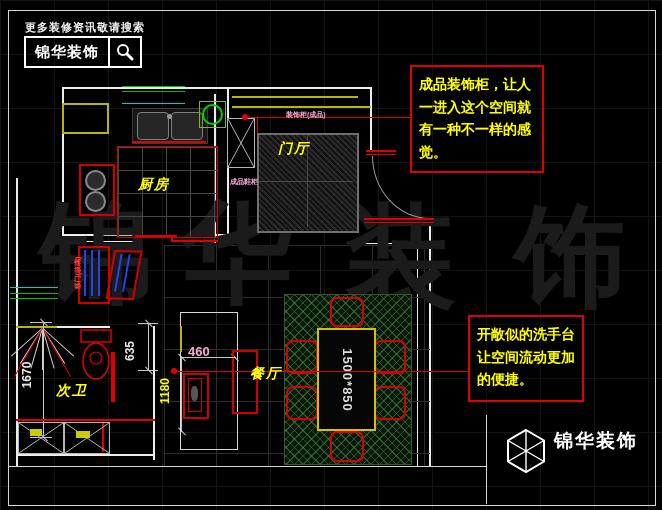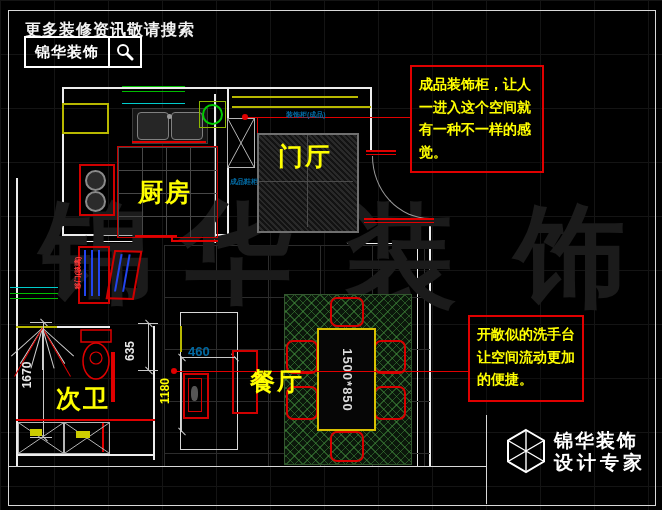--- a/index.html
+++ b/index.html
@@ -6,22 +6,22 @@
   #canvas{position:relative;width:662px;height:510px;background:#000;overflow:hidden;
           font-family:"Liberation Sans","DejaVu Sans",sans-serif;}
   .abs{position:absolute;}
   .wall{position:absolute;background:#ededed;}
   .rline{position:absolute;background:#e00000;}
   .yline{position:absolute;background:#b8b800;}
   .gline{position:absolute;background:#00bb00;}
   .cline{position:absolute;background:#00cccc;}
   .dline{position:absolute;background:#c8c8c8;}
   .tick{position:absolute;width:10px;height:1px;background:#cccccc;transform:rotate(45deg);}
-  .ylabel{position:absolute;color:#ffff00;font-weight:bold;letter-spacing:2px;font-size:25px;z-index:6;}
-  .smtag{position:absolute;color:#0369a1;font-weight:bold;font-size:7px;z-index:6;white-space:nowrap;}
+  .ylabel{position:absolute;color:#ffff00;font-weight:bold;letter-spacing:2px;font-size:14px;z-index:6;font-style:italic;}
+  .smtag{position:absolute;color:#f9a8d4;font-weight:bold;font-size:7px;z-index:6;white-space:nowrap;}
   .vdim{position:absolute;color:#e8e8e8;font-size:12px;font-weight:bold;transform:rotate(-90deg);transform-origin:center;white-space:nowrap;z-index:6;}
   .vdimy{color:#ffff00;}
   .note{position:absolute;border:2px solid #e00000;color:#ffff00;font-weight:bold;
         font-size:14px;line-height:1.62;padding:6px 7px;z-index:8;background:rgba(0,0,0,.25);}
   .grid-global{position:absolute;left:0;top:0;width:662px;height:510px;z-index:0;
         background-image:linear-gradient(#141414 1px,transparent 1px),linear-gradient(90deg,#141414 1px,transparent 1px);
         background-size:54px 54px;}
   .grid-dining{position:absolute;left:164px;top:245px;width:266px;height:221px;z-index:1;
         background-image:linear-gradient(#2c2c2c 1px,transparent 1px),linear-gradient(90deg,#2c2c2c 1px,transparent 1px);
         background-size:52px 52px;}
@@ -38,21 +38,21 @@
                          repeating-linear-gradient(135deg,rgba(70,150,65,.5) 0 1px,transparent 1px 6px);}
   .chair{position:absolute;border:2px solid #d80000;border-radius:7px;z-index:4;}
   .table{position:absolute;left:317px;top:328px;width:55px;height:99px;background:#060606;
         border:2px solid #d8c000;z-index:5;}
   .table-label{position:absolute;left:50%;top:50%;transform:translate(-50%,-50%) rotate(90deg);
         color:#dddddd;font-size:13px;font-weight:bold;letter-spacing:1px;white-space:nowrap;}
   .spray{position:absolute;left:42px;top:328px;width:1px;height:42px;background:#cfcfcf;transform-origin:top center;z-index:3;}
   .spray-red{background:#e00000;height:56px;}
   .xcell{position:absolute;border:1px solid #b5b5b5;z-index:3;}
   .xcell svg{display:block;}
-  .hdr-hint{position:absolute;left:25px;top:20px;color:#f2f2f2;font-size:16px;font-weight:bold;letter-spacing:1px;z-index:9;}
+  .hdr-hint{position:absolute;left:25px;top:20px;color:#f2f2f2;font-size:11px;font-weight:bold;letter-spacing:1px;z-index:9;}
   .hdr-box{position:absolute;left:24px;top:36px;width:114px;height:28px;border:2px solid #fff;display:flex;align-items:stretch;z-index:9;}
   .hdr-brand{flex:1;display:flex;align-items:center;justify-content:center;color:#fff;font-size:15px;font-weight:bold;letter-spacing:1px;}
   .hdr-iconcell{width:30px;border-left:2px solid #fff;display:flex;align-items:center;justify-content:center;}
   .ftr-brand{position:absolute;left:554px;top:428px;color:#fff;font-size:19px;font-weight:bold;letter-spacing:2px;z-index:9;}
   .ftr-tag{position:absolute;left:554px;top:450px;color:#fff;font-size:19px;font-weight:bold;letter-spacing:4px;z-index:9;}
   .ftr-site{position:absolute;left:504px;top:475px;color:#eee;font-size:11px;font-weight:bold;letter-spacing:2px;z-index:9;}
   .arc{position:absolute;left:372px;top:156px;width:57px;height:62px;border-left:1px solid #9a9a9a;
        border-bottom:1px solid #9a9a9a;border-bottom-left-radius:100% 100%;z-index:2;}
   .dot{position:absolute;width:6px;height:6px;border-radius:50%;background:#e00000;z-index:6;}
   .glass-pane{position:absolute;border:2px solid #d00000;z-index:4;}
@@ -254,15 +254,14 @@
   <div class="dot" style="left:171px;top:368px;"></div>
 
   <div class="note" style="left:410px;top:65px;width:116px;height:92px;">成品装饰柜，让人一进入这个空间就有一种不一样的感觉。</div>
   <div class="note" style="left:468px;top:315px;width:98px;height:71px;">开敞似的洗手台让空间流动更加的便捷。</div>
 
   <svg class="abs" style="left:502px;top:427px;z-index:9;" width="48" height="48" viewBox="0 0 48 48">
     <path d="M24 3 L42 13.5 L42 34.5 L24 45 L6 34.5 L6 13.5 Z" fill="none" stroke="#fff" stroke-width="2"></path>
     <path d="M24 3 L24 24 M42 13.5 L24 24 M6 13.5 L24 24 M24 45 L24 24 M42 34.5 L24 24 M6 34.5 L24 24" fill="none" stroke="#fff" stroke-width="1.4"></path>
   </svg>
   <div class="ftr-brand">锦华装饰</div>
-  <div class="ftr-tag">设计专家</div>
 
 </div>
 
 </body></html>

